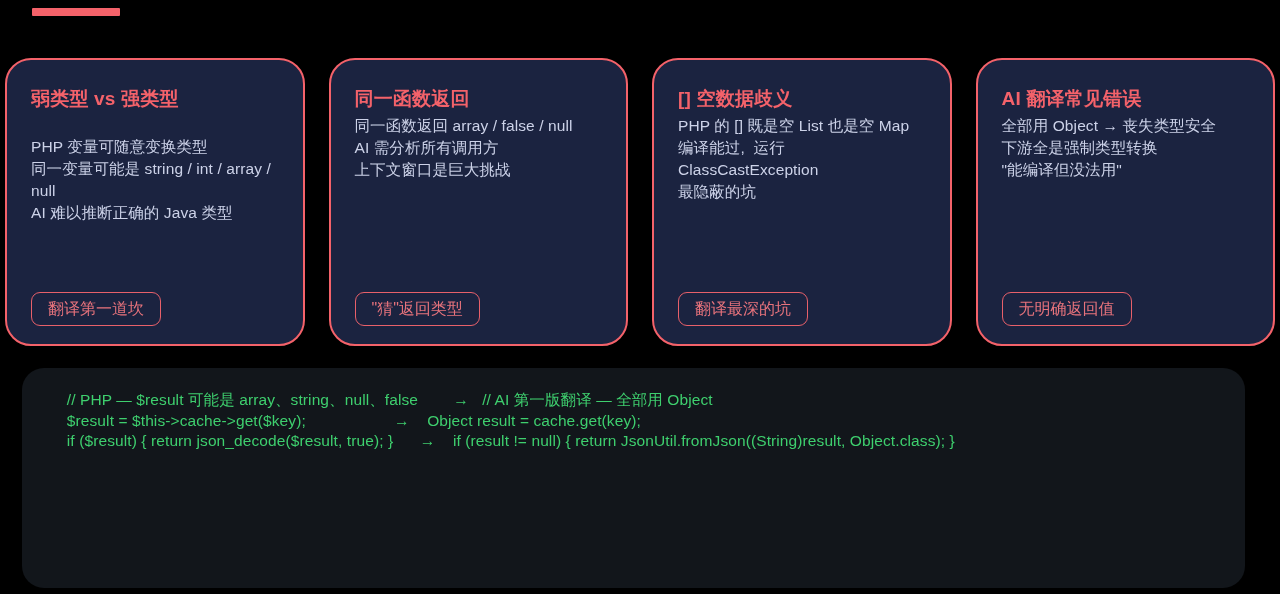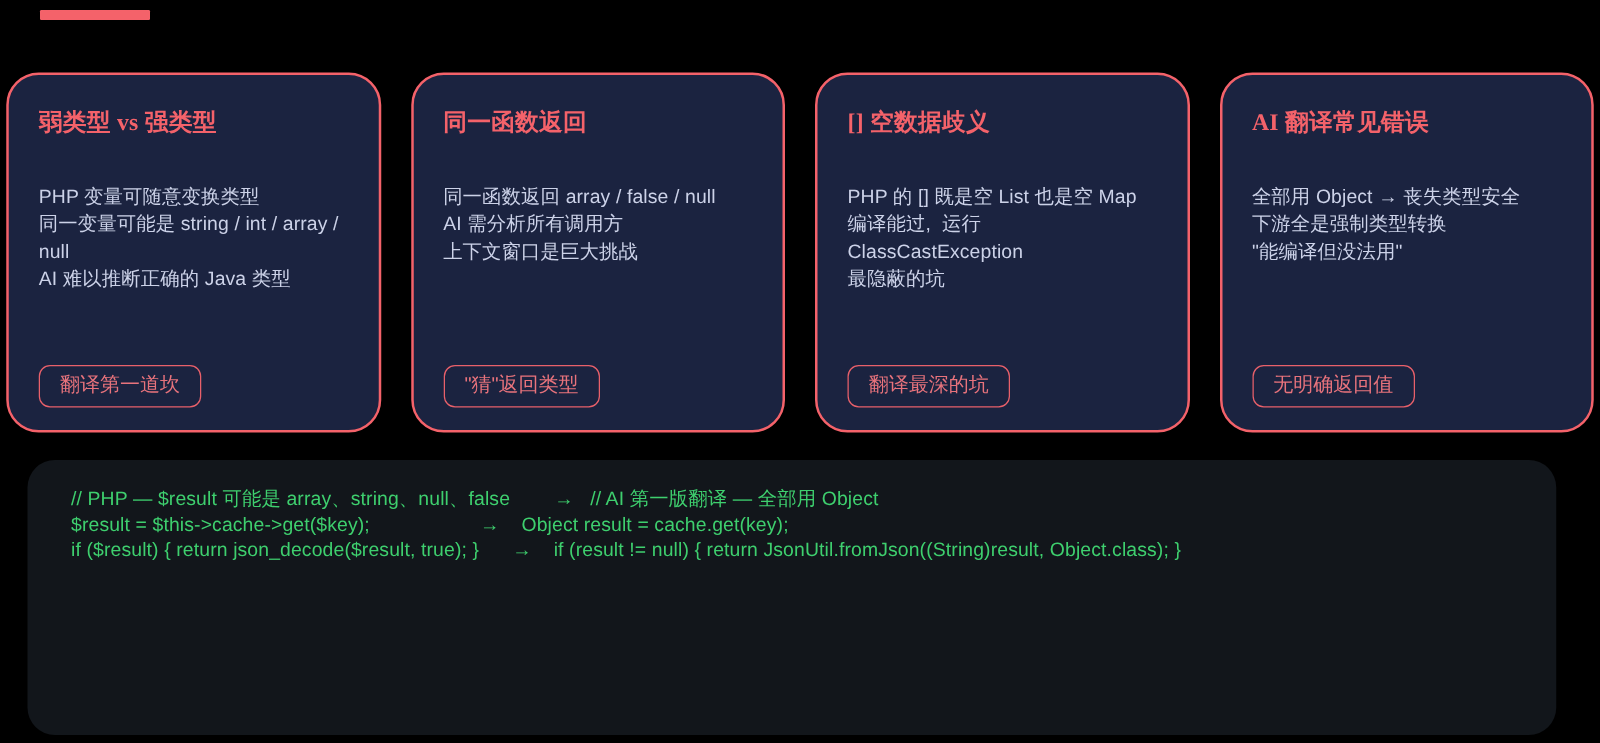--- a/index.html
+++ b/index.html
@@ -47,23 +47,22 @@
     padding: 26px 24px 0 24px;
     overflow: hidden;
   }
 
   .card-title {
     color: #f4626a;
     font-size: 19px;
     font-weight: bold;
     line-height: 26px;
     letter-spacing: 0.2px;
-    margin-bottom: 35px;
+    margin-bottom: 3px;
     white-space: nowrap;
-    font-family: Liberation Serif, serif;
   }
 
   .card-body {
     color: #ccd2e8;
     font-size: 15.5px;
     line-height: 22px;
     letter-spacing: 0.1px;
   }
 
   .card-badge {
@@ -82,21 +81,21 @@
 
   
   #code-block {
     position: absolute;
     left: 22px;
     top: 368px;
     width: 1223px;
     height: 220px;
     background: #12161b;
     border-radius: 22px;
-    padding: 22px 26px;
+    padding: 22px 36px;
     overflow: hidden;
   }
 
   .code-line {
     color: #3ecf6e;
     font-family: "Liberation Sans", "DejaVu Sans", sans-serif;
     font-size: 15.5px;
     line-height: 20.7px;
     white-space: pre;
     letter-spacing: 0.1px;

